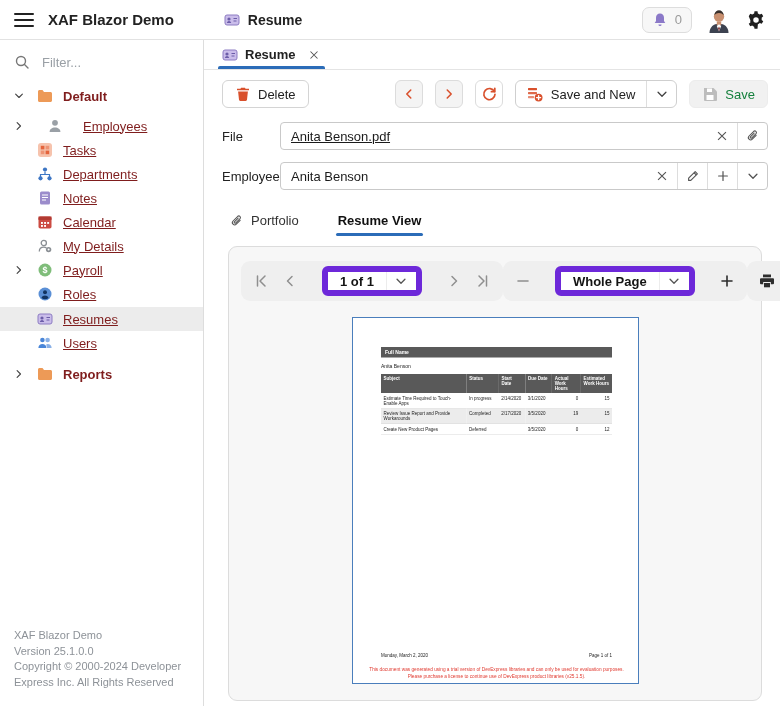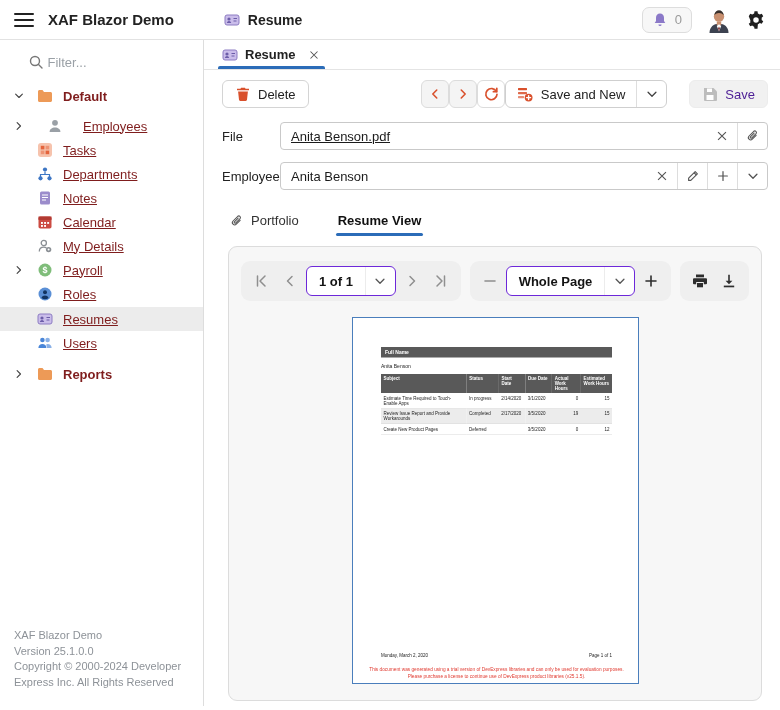--- a/index.html
+++ b/index.html
@@ -28,21 +28,21 @@
   .icon14 { width:14px; height:14px; display:inline-flex; }
   .avatar { width:26px; height:26px; display:inline-flex; cursor:pointer; }
   .gear-btn { width:20px; height:20px; display:inline-flex; cursor:pointer; }
 
   
   .body { flex:1; display:flex; min-height:0; }
 
   
   .sidebar { width:204px; flex:0 0 204px; border-right:1px solid #ddd;
     display:flex; flex-direction:column; padding-top:8px; }
-  .filter-row { display:flex; align-items:center; gap:2px; padding:6px 14px; height:28px;justify-content:center; }
+  .filter-row { display:flex; align-items:center; gap:10px; padding:6px 14px; height:28px; }
   .filter-input { border:none; outline:none; font-size:13px; color:#333; width:130px;
     font-family:"Liberation Sans", sans-serif; background:transparent; }
   .filter-input::placeholder { color:#9aa0a6; }
   .nav { margin-top:4px; display:flex; flex-direction:column; }
   .nav-item { display:flex; align-items:center; height:24px; padding:0 8px;
     font-size:13px; color:#7f1d1d; cursor:pointer; flex:0 0 24px; }
   .nav-item.selected { background:#ececec; }
   .nav-item.bold .nav-label { font-weight:bold; }
   .nav-chev { width:22px; display:flex; justify-content:center; align-items:center; }
   .nav-ico { width:16px; height:16px; margin-left:7px; margin-right:10px; display:flex; flex-shrink:0; }
@@ -57,25 +57,25 @@
   .tab { display:flex; align-items:center; gap:7px; padding:0 4px; position:relative;
     font-size:13px; font-weight:bold; cursor:pointer; }
   .tab-underline { position:absolute; bottom:0; left:0; right:0; height:3px;
     background:#2b6cb8; border-radius:2px 2px 0 0; }
   .tab-close { width:14px; height:14px; display:inline-flex; margin-left:4px; cursor:pointer; }
 
   .toolbar { display:flex; align-items:center; padding:10px 12px 8px 18px; }
   .btn { display:inline-flex; align-items:center; gap:7px; border:1px solid #d4d4d4;
     background:#fff; border-radius:6px; height:28px; padding:0 12px; font-size:13px;
     color:#222; cursor:pointer; white-space:nowrap; }
-  .btn.disabled { background:#f1f1f1; color:#4c1d95; border-color:#ececec; cursor:default;margin-left:22px; }
+  .btn.disabled { background:#f1f1f1; color:#15803d; border-color:#ececec; cursor:default; }
   .btn-sq { width:28px; height:28px; display:inline-flex; align-items:center; justify-content:center;
     border:1px solid #dcdcdc; background:#f4f4f4; border-radius:6px; cursor:pointer; }
   .btn-sq.white { background:#fff; }
-  .toolbar-right { margin-left:auto; display:flex; align-items:center; gap:0;justify-content:center; }
+  .toolbar-right { margin-left:auto; display:flex; align-items:center; gap:12px;justify-content:center; }
   .split-btn { display:inline-flex; align-items:stretch; border:1px solid #cfcfcf;
     border-radius:6px; overflow:hidden; background:#fff; height:28px; cursor:pointer; }
   .split-main { display:flex; align-items:center; gap:8px; padding:0 11px; font-size:13px; }
   .split-arrow { width:30px; display:flex; align-items:center; justify-content:center;
     border-left:1px solid #dedede; }
 
   .form-row { display:flex; align-items:center; padding:6px 12px 6px 18px; }
   .form-label { width:58px; flex:0 0 58px; font-size:13px; color:#222; }
   .input-box { flex:1; display:flex; align-items:center; border:1px solid #c9c9c9;
     border-radius:4px; height:28px; background:#fff; overflow:hidden; }
@@ -94,22 +94,22 @@
 
   
   .viewer { margin:10px 18px 0 24px; width:534px; height:455px; flex:0 0 455px;
     background:#f7f7f7; border:1px solid #dcdcdc; border-radius:9px;
     display:flex; flex-direction:column; align-items:center; }
   .viewer-toolbar { display:flex; justify-content:space-between; align-items:center;
     width:100%; padding:14px 12px 0 12px; }
   .vgroup { display:flex; align-items:center; background:#efefef; border-radius:9px;
     padding:5px 6px; gap:1px; }
   .vbtn { width:28px; height:30px; display:flex; align-items:center; justify-content:center; cursor:pointer; }
-  .vselect { display:flex; align-items:stretch; background:#fff; border:1px solid #6d28d9;
-    border-radius:6px; height:30px; margin:0 1px; cursor:pointer; }
+  .vselect { display:flex; align-items:stretch; background:#fff; border:6px solid #6d28d9;
+    border-radius:6px; height:30px; margin:0 17px; cursor:pointer; }
   .vselect .val { display:flex; align-items:center; padding:0 12px; font-size:13px;
     font-weight:600; color:#141414; white-space:nowrap; }
   .vselect .varrow { width:30px; display:flex; align-items:center; justify-content:center;
     border-left:1px solid #ececec; }
 
   .doc-page { width:287px; height:367px; background:#fff; border:1px solid #4a7ebc;
     margin-top:16px; overflow:hidden; }
   .doc-scale { width:574px; height:734px; transform:scale(0.5); transform-origin:top left;
     display:flex; flex-direction:column; }
   .doc-margin { padding:58px 56px 0; }

